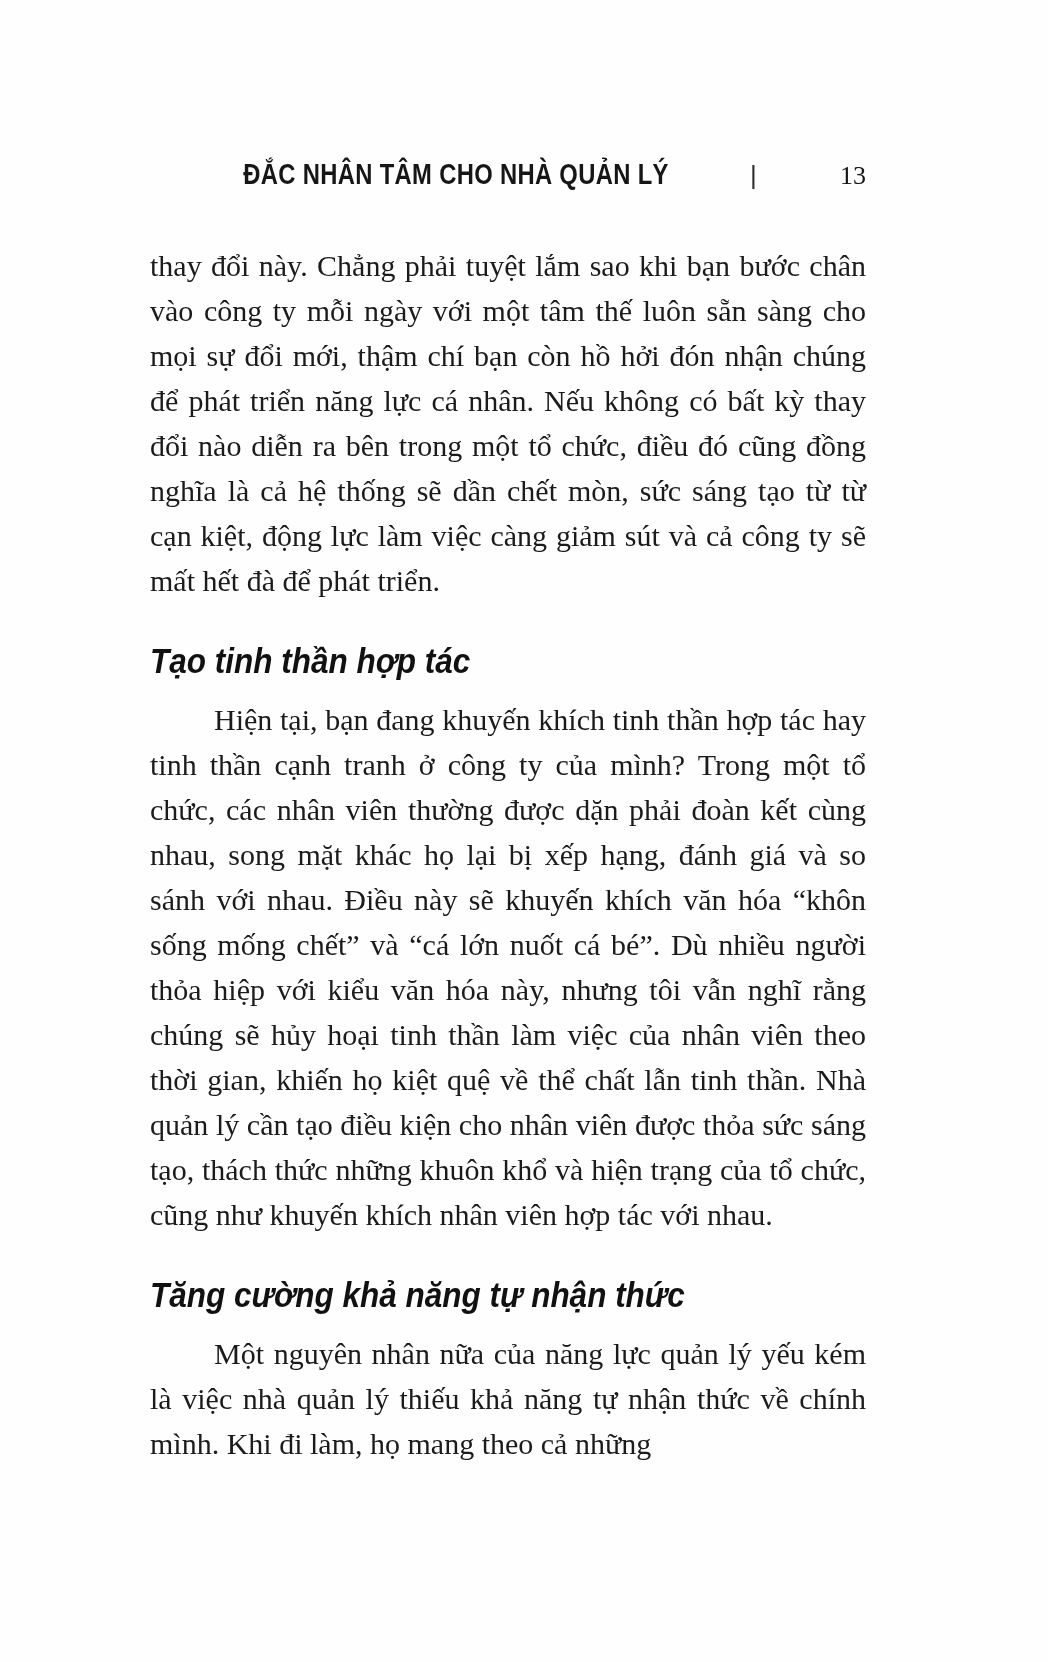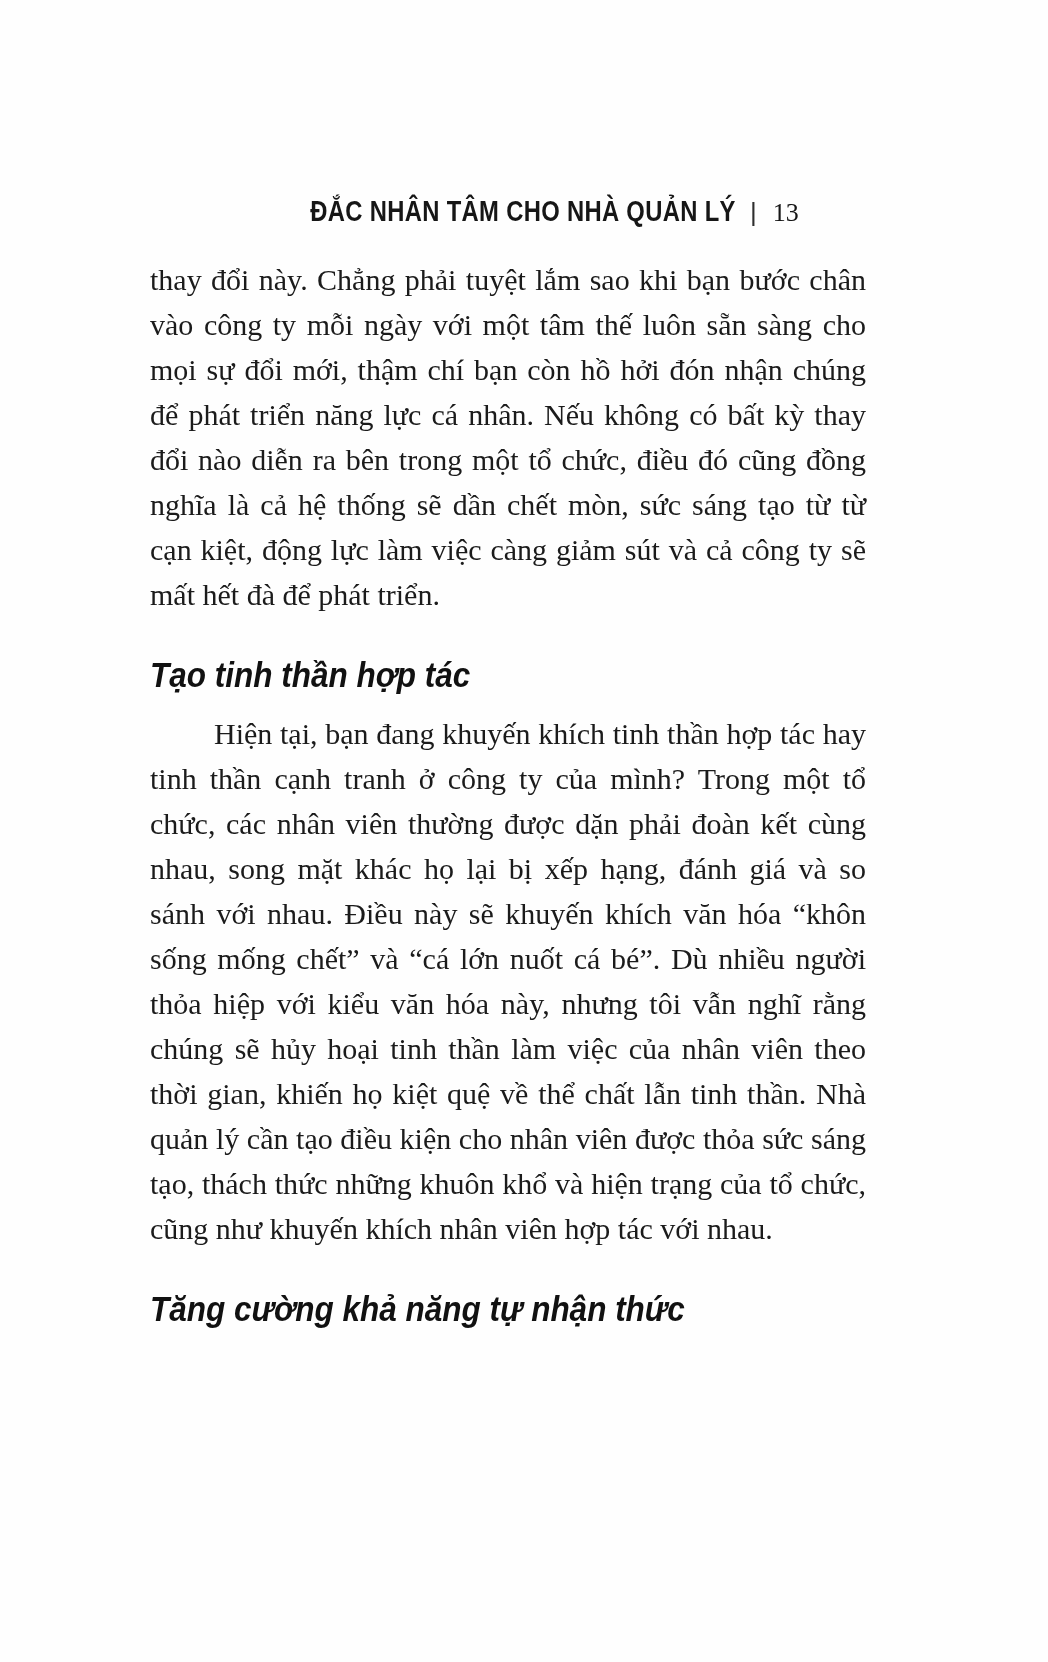--- a/index.html
+++ b/index.html
@@ -16,24 +16,23 @@
     color: #1b1b1b;
     overflow: hidden;
   }
   
   .page-header {
     position: absolute;
     top: 158px;
     left: 150px;
     width: 716px;
     display: flex;
-    justify-content: center;
+    justify-content: space-between;
     align-items: baseline;
     white-space: nowrap;
-    margin-top: 37px;
   }
   .running-title {
     display: inline-block;
     font-family: "Liberation Sans", sans-serif;
     font-weight: 700;
     font-size: 29px;
     letter-spacing: 0.4px;
     color: #161616;
     transform: scaleX(0.82);
     transform-origin: right center;
@@ -47,21 +46,21 @@
   }
   .page-number {
     font-family: "Liberation Serif", serif;
     font-size: 26px;
     color: #161616;
   }
   
   .content {
     position: absolute;
     left: 150px;
-    top: 257px;
+    top: 243px;
     width: 716px;
   }
   .para {
     margin: 0;
     font-size: 30px;
     line-height: 45px;
     text-align: justify;
     color: #1b1b1b;
   }
   .para.indented {
@@ -88,15 +87,16 @@
     <span class="running-title">ĐẮC NHÂN TÂM CHO NHÀ QUẢN LÝ</span>
     <span class="header-separator">|</span>
     <span class="page-number">13</span>
   </header>
 
   <main class="content" id="content">
       <p class="para">thay đổi này. Chẳng phải tuyệt lắm sao khi bạn bước chân vào công ty mỗi ngày với một tâm thế luôn sẵn sàng cho mọi sự đổi mới, thậm chí bạn còn hồ hởi đón nhận chúng để phát triển năng lực cá nhân. Nếu không có bất kỳ thay đổi nào diễn ra bên trong một tổ chức, điều đó cũng đồng nghĩa là cả hệ thống sẽ dần chết mòn, sức sáng tạo từ từ cạn kiệt, động lực làm việc càng giảm sút và cả công ty sẽ mất hết đà để phát triển.</p>
       <h2 class="section-heading">Tạo tinh thần hợp tác</h2>
       <p class="para indented">Hiện tại, bạn đang khuyến khích tinh thần hợp tác hay tinh thần cạnh tranh ở công ty của mình? Trong một tổ chức, các nhân viên thường được dặn phải đoàn kết cùng nhau, song mặt khác họ lại bị xếp hạng, đánh giá và so sánh với nhau. Điều này sẽ khuyến khích văn hóa “khôn sống mống chết” và “cá lớn nuốt cá bé”. Dù nhiều người thỏa hiệp với kiểu văn hóa này, nhưng tôi vẫn nghĩ rằng chúng sẽ hủy hoại tinh thần làm việc của nhân viên theo thời gian, khiến họ kiệt quệ về thể chất lẫn tinh thần. Nhà quản lý cần tạo điều kiện cho nhân viên được thỏa sức sáng tạo, thách thức những khuôn khổ và hiện trạng của tổ chức, cũng như khuyến khích nhân viên hợp tác với nhau.</p>
       <h2 class="section-heading">Tăng cường khả năng tự nhận thức</h2>
+      <p class="para indented">Một nguyên nhân nữa của năng lực quản lý yếu kém là việc nhà quản lý thiếu khả năng tự nhận thức về chính mình. Khi đi làm, họ mang theo cả những</p>
     </main>
 
 </div>
 
 </body></html>

